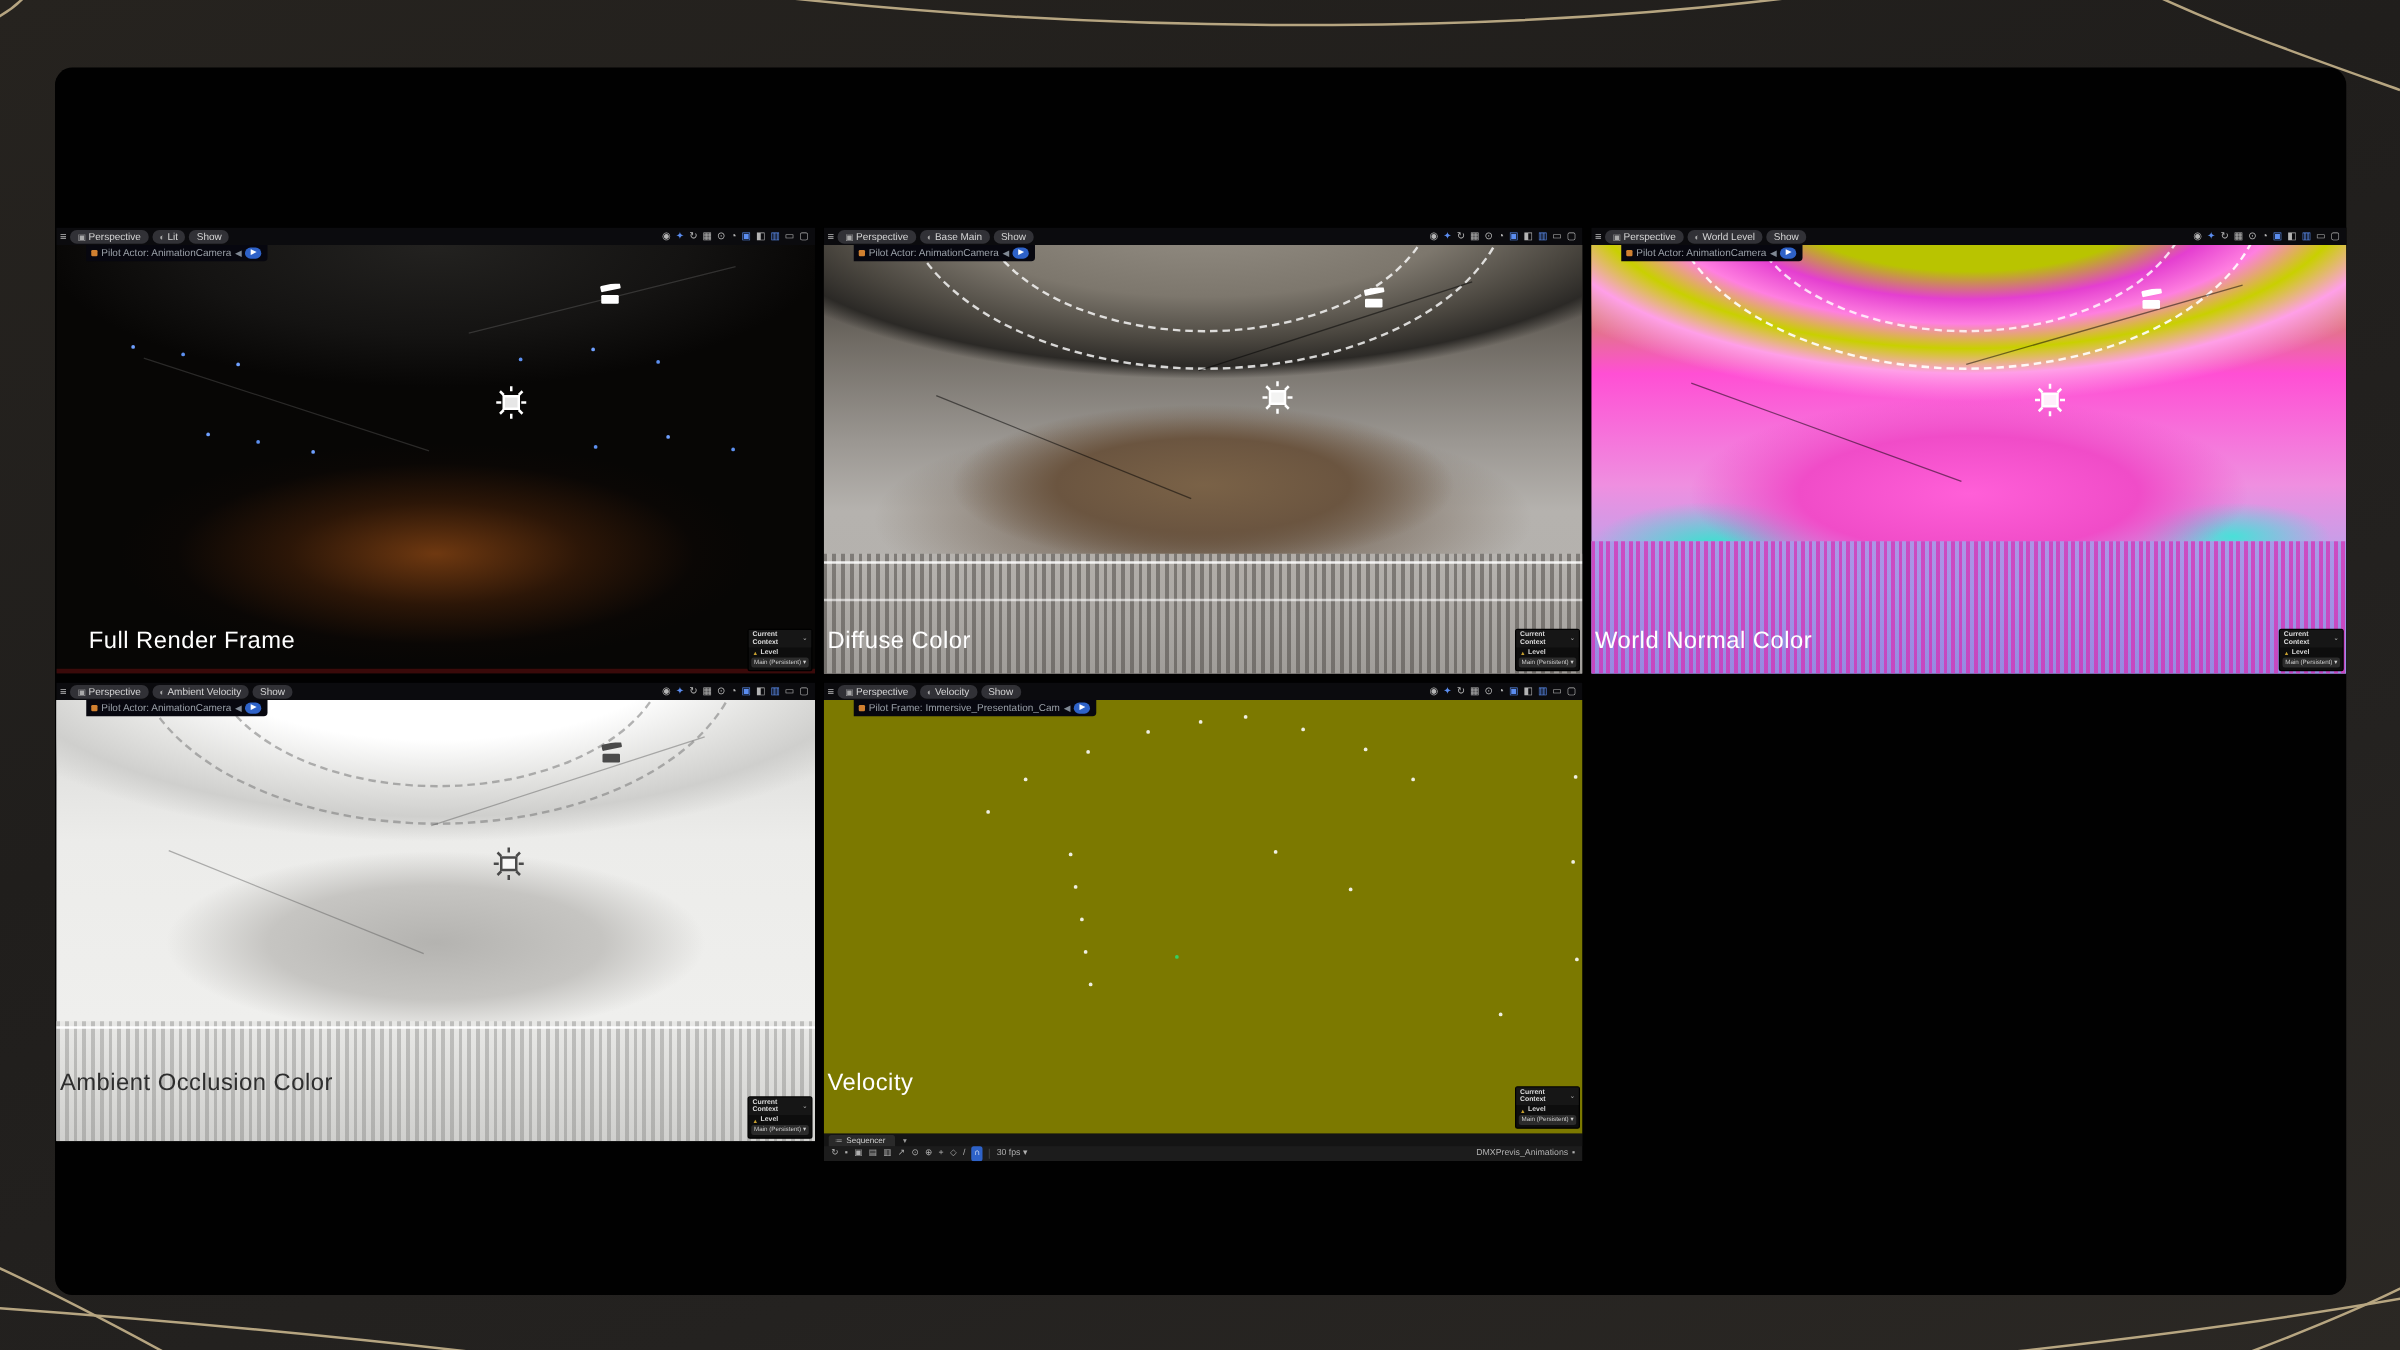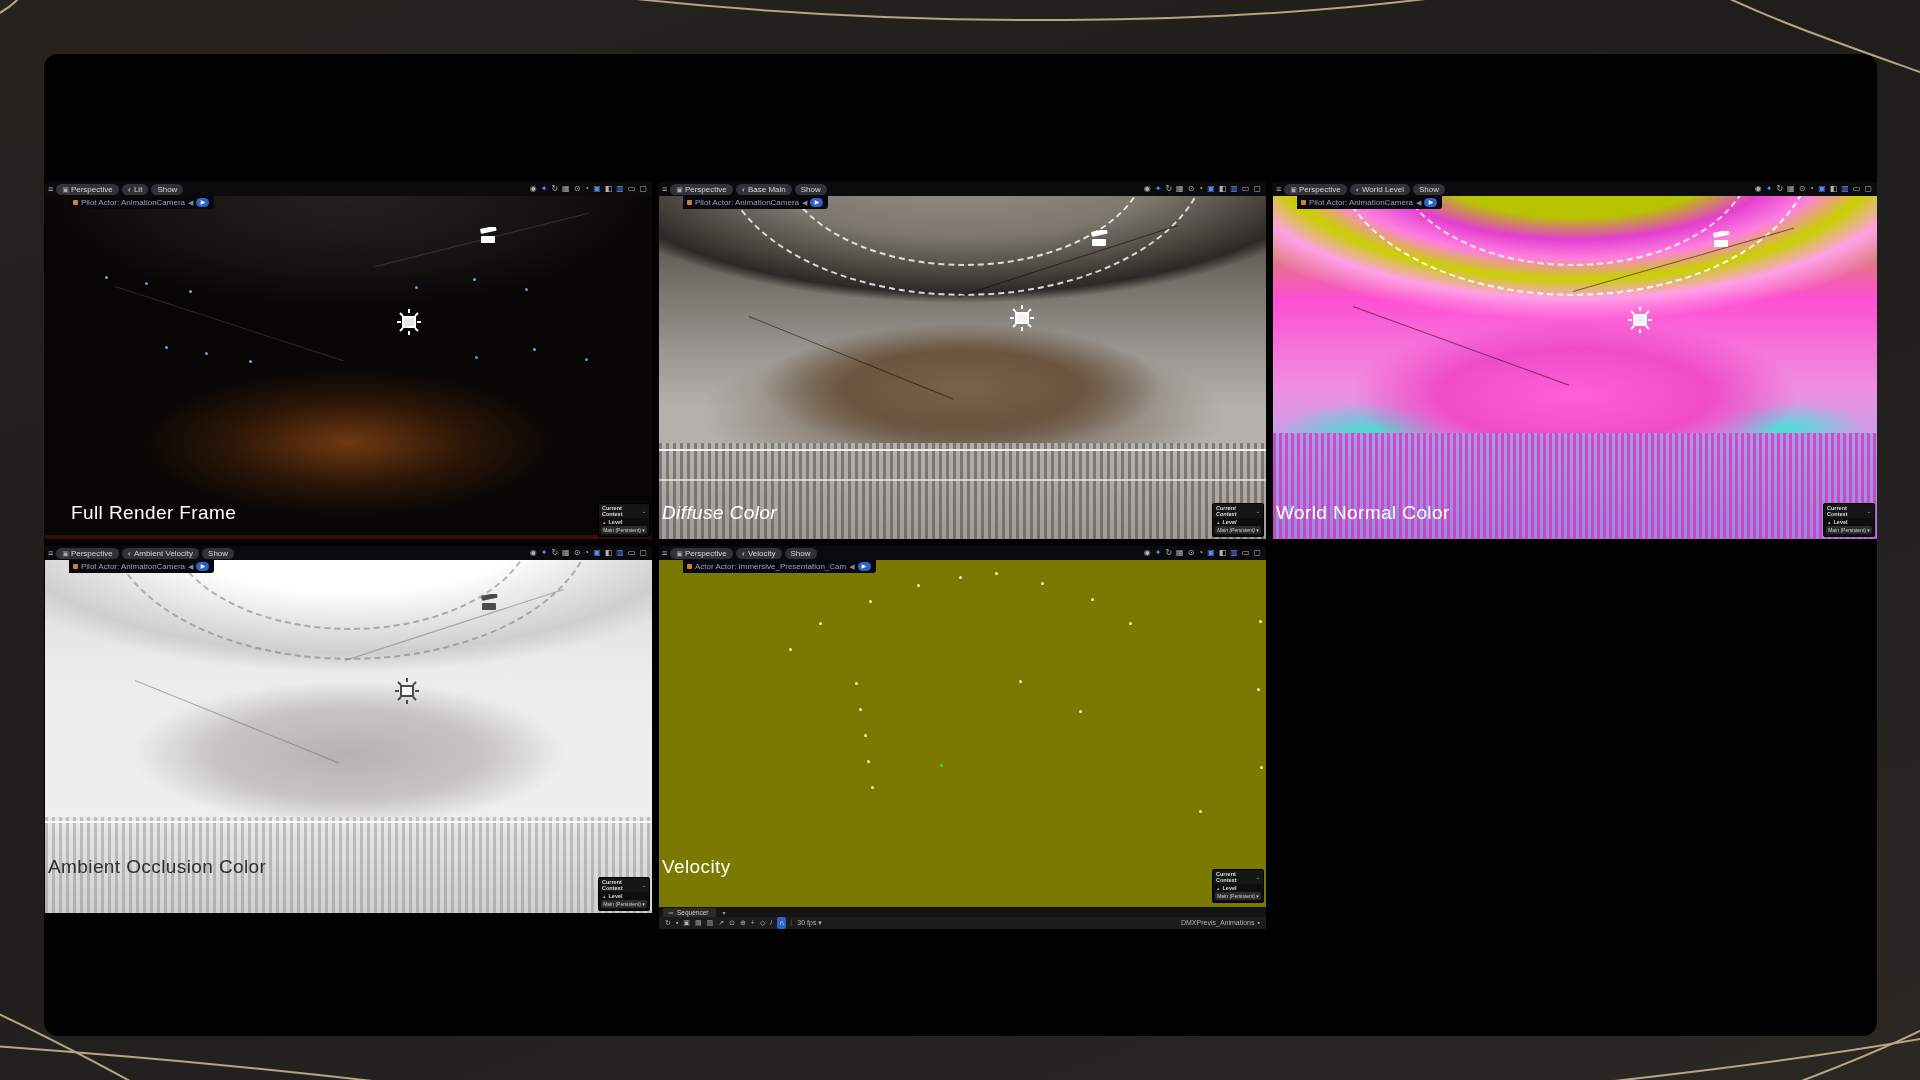--- a/index.html
+++ b/index.html
@@ -38,21 +38,21 @@
 
   
   .cv-full{background:
     radial-gradient(ellipse 55% 34% at 50% 72%, rgba(196,98,26,.55), rgba(122,56,12,.32) 35%, rgba(34,14,5,.12) 62%, rgba(0,0,0,0) 76%),
     radial-gradient(ellipse 72% 46% at 50% 0%, #232220 0%, #141312 46%, rgba(10,10,10,0) 72%),
     #070605;}
   .cv-diffuse{background:
     radial-gradient(ellipse 46% 26% at 50% 56%, #7a6247 0%, #6b5540 42%, rgba(107,85,64,0) 72%),
     radial-gradient(ellipse 62% 34% at 50% 64%, #5e4a37 0%, rgba(94,74,55,0) 70%),
     radial-gradient(ellipse 92% 58% at 50% -10%, #9a948a 0%, #7d776d 38%, #4a463f 56%, #2b2926 66%, rgba(43,41,38,0) 71%),
-    linear-gradient(180deg,#3a3733 0%,#6f6a63 22%,#9b9792 46%,#b5b2ae 62%,#b3b0ac 100%); font-style: italic;}
+    linear-gradient(180deg,#3a3733 0%,#6f6a63 22%,#9b9792 46%,#b5b2ae 62%,#b3b0ac 100%);}
   .cv-normal{background:
     radial-gradient(ellipse 50% 30% at 50% 58%, #ff5fd8 0%, #f04cc8 45%, rgba(240,76,200,0) 74%),
     radial-gradient(ellipse 22% 14% at 16% 70%, #39e2cf 0%, rgba(57,226,207,0) 72%),
     radial-gradient(ellipse 18% 11% at 85% 68%, #49e0d8 0%, rgba(73,224,216,0) 72%),
     radial-gradient(ellipse 96% 72% at 50% -14%, #b9c400 0% 28%, #e43fd0 37%, #ff7fe0 45%, #c9d000 53%, #ff9fe8 61%, rgba(255,159,232,0) 70%),
     linear-gradient(180deg,#aeb800 0%,#ff4fd4 30%,#ef8fe0 56%,#a9a9ee 80%,#9b9cea 100%);}
   .cv-ao{background:
     radial-gradient(ellipse 48% 28% at 50% 55%, #b4b3b0 0%, #c6c5c2 46%, rgba(198,197,194,0) 74%),
     radial-gradient(ellipse 94% 62% at 50% -12%, #ffffff 0% 34%, #e3e3e1 50%, #cfcfcd 62%, rgba(207,207,205,0) 71%),
     linear-gradient(180deg,#d9d9d7 0%,#ececea 32%,#f1f1ef 100%);}
@@ -420,21 +420,21 @@
             <span>◔</span>
             <span class="blue">▣</span>
             <span>◧</span>
             <span class="blue">▥</span>
             <span>▭</span>
             <span>▢</span>
           </span>
       </div>
       <div class="vp-pilot">
         <span class="pilot-dot"></span>
-        <span class="pilot-text">Actor Actor: Immersive_Presentation_Cam</span>
+        <span class="pilot-text">Pilot Frame: Immersive_Presentation_Cam</span>
         <span class="pilot-prev">◀</span>
         <span class="pilot-play">▶</span>
       </div>
       <div class="seq">
         <div class="seq-tabs">
           <span class="seq-tab">
               <span class="g">≔</span>
               <span>Sequencer</span>
             </span>
           <span class="seq-caret">▾</span>

